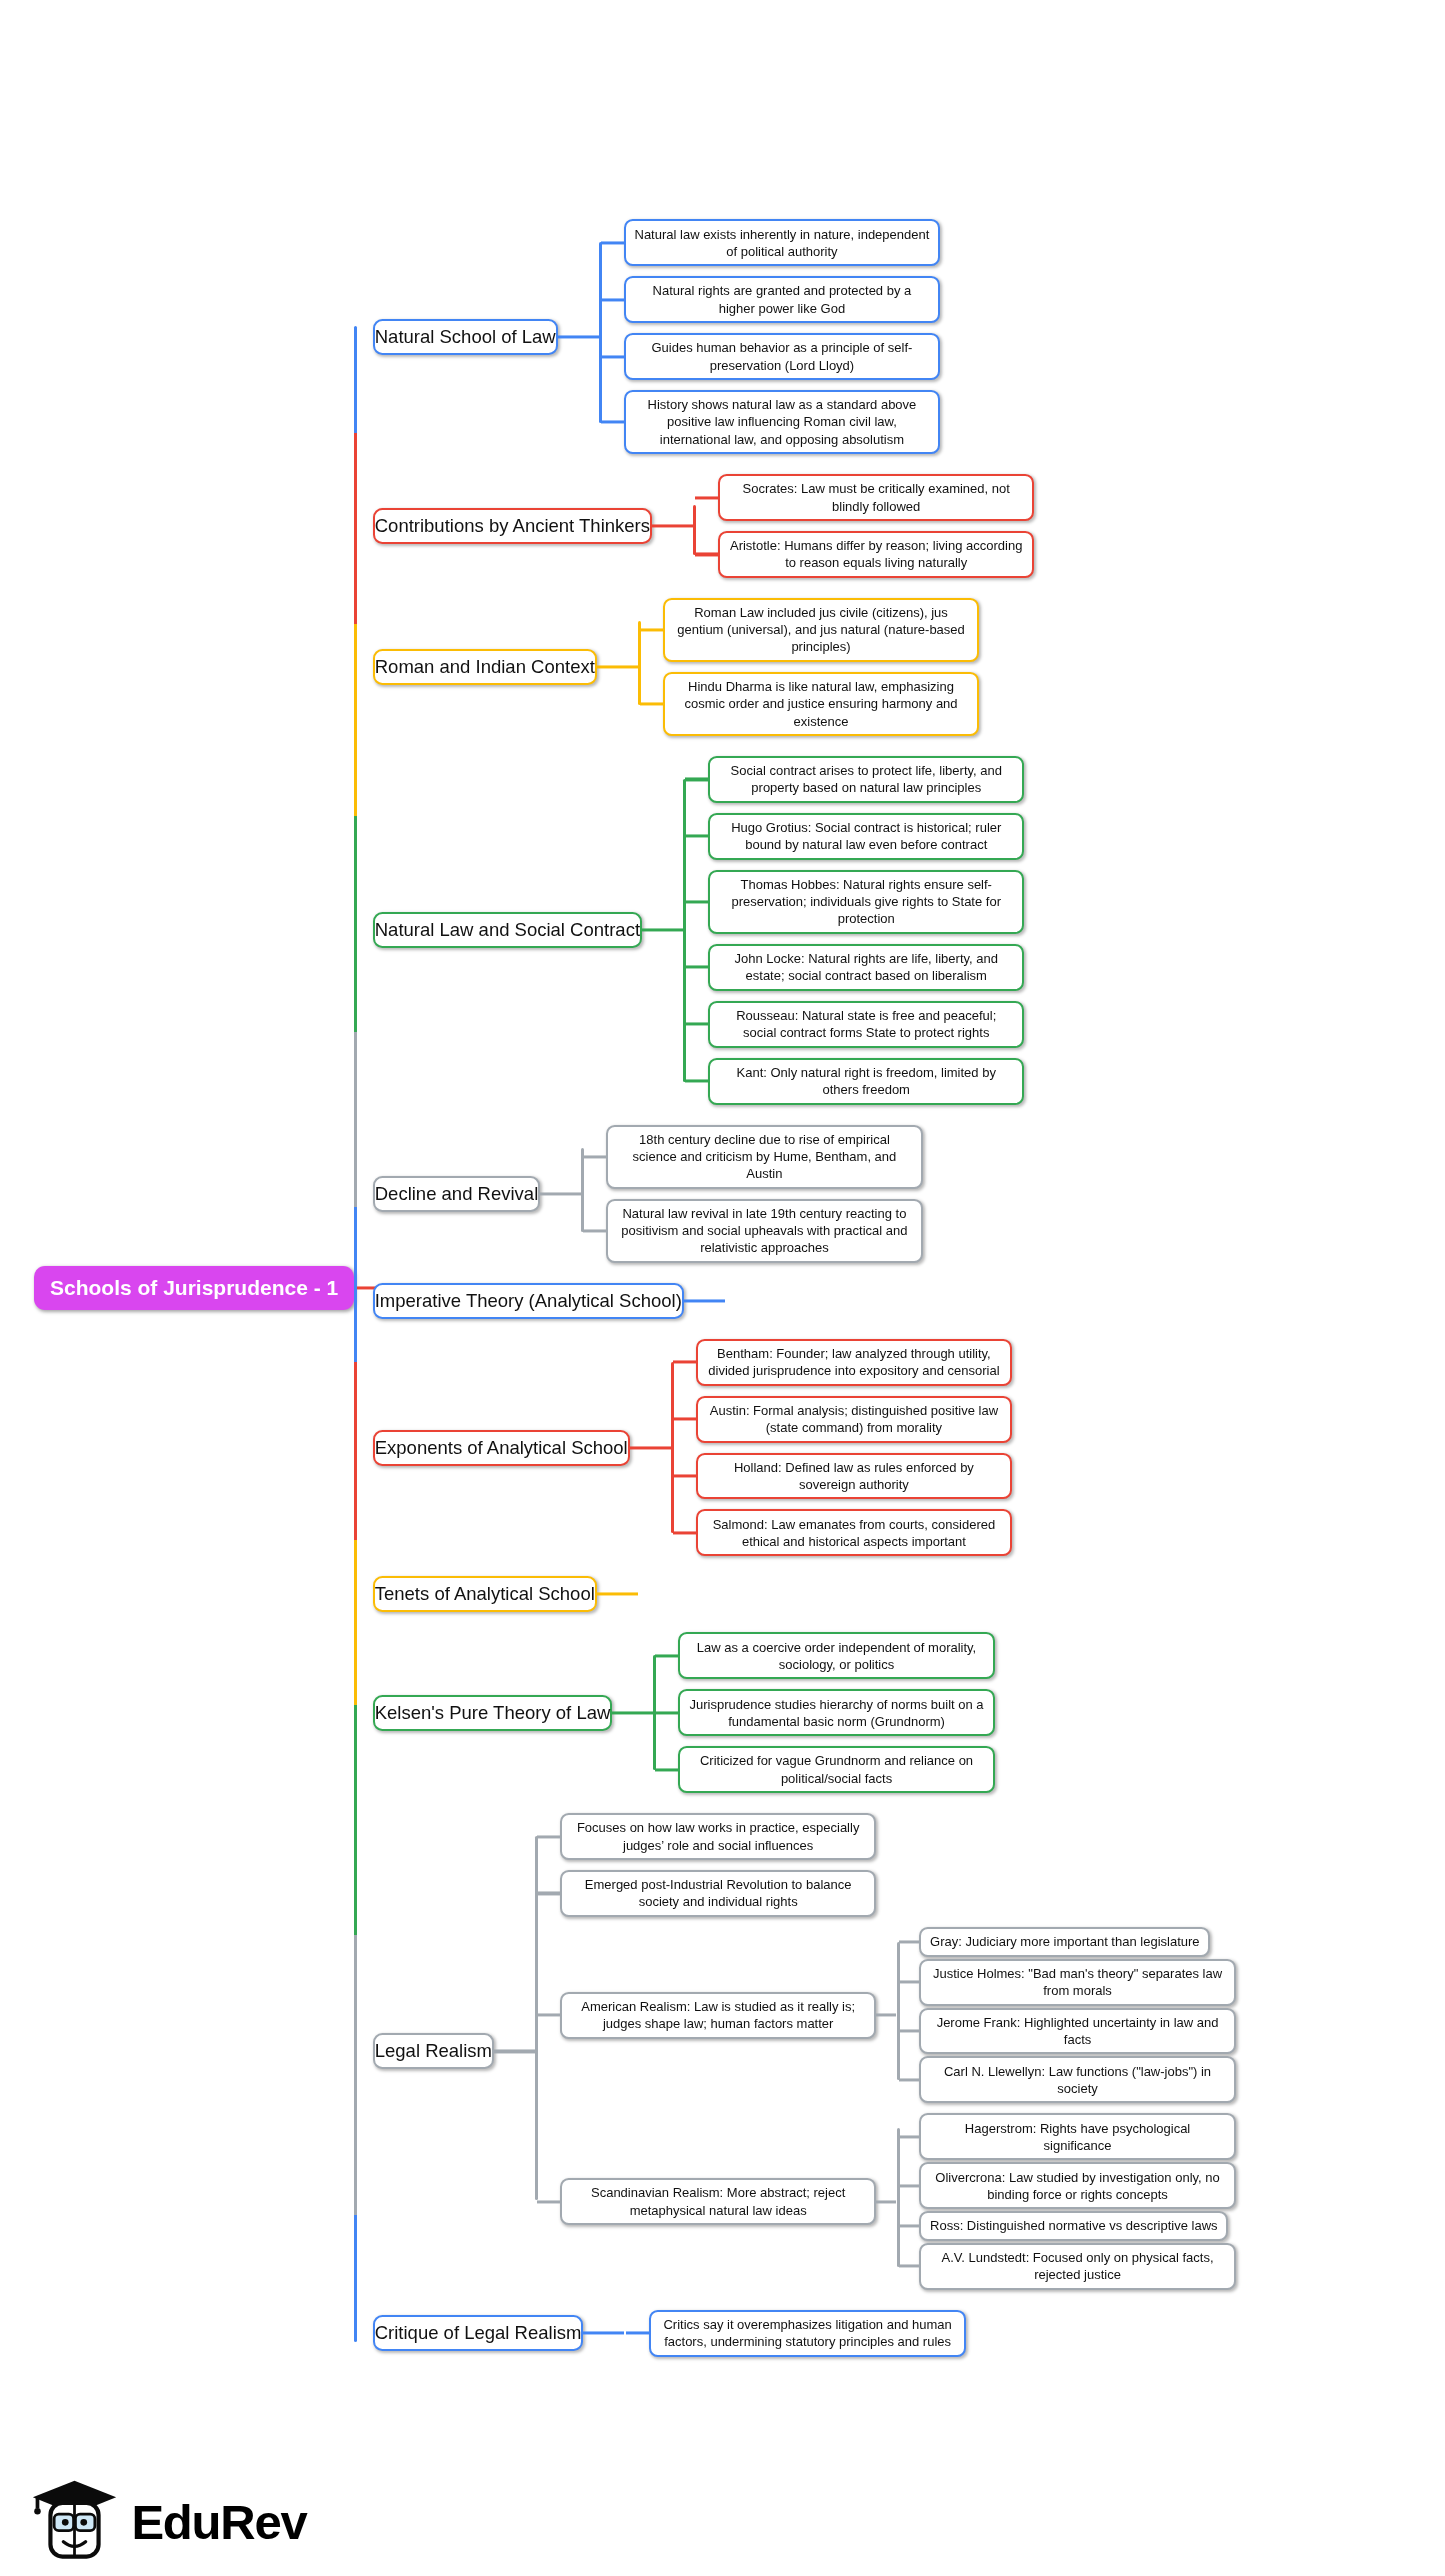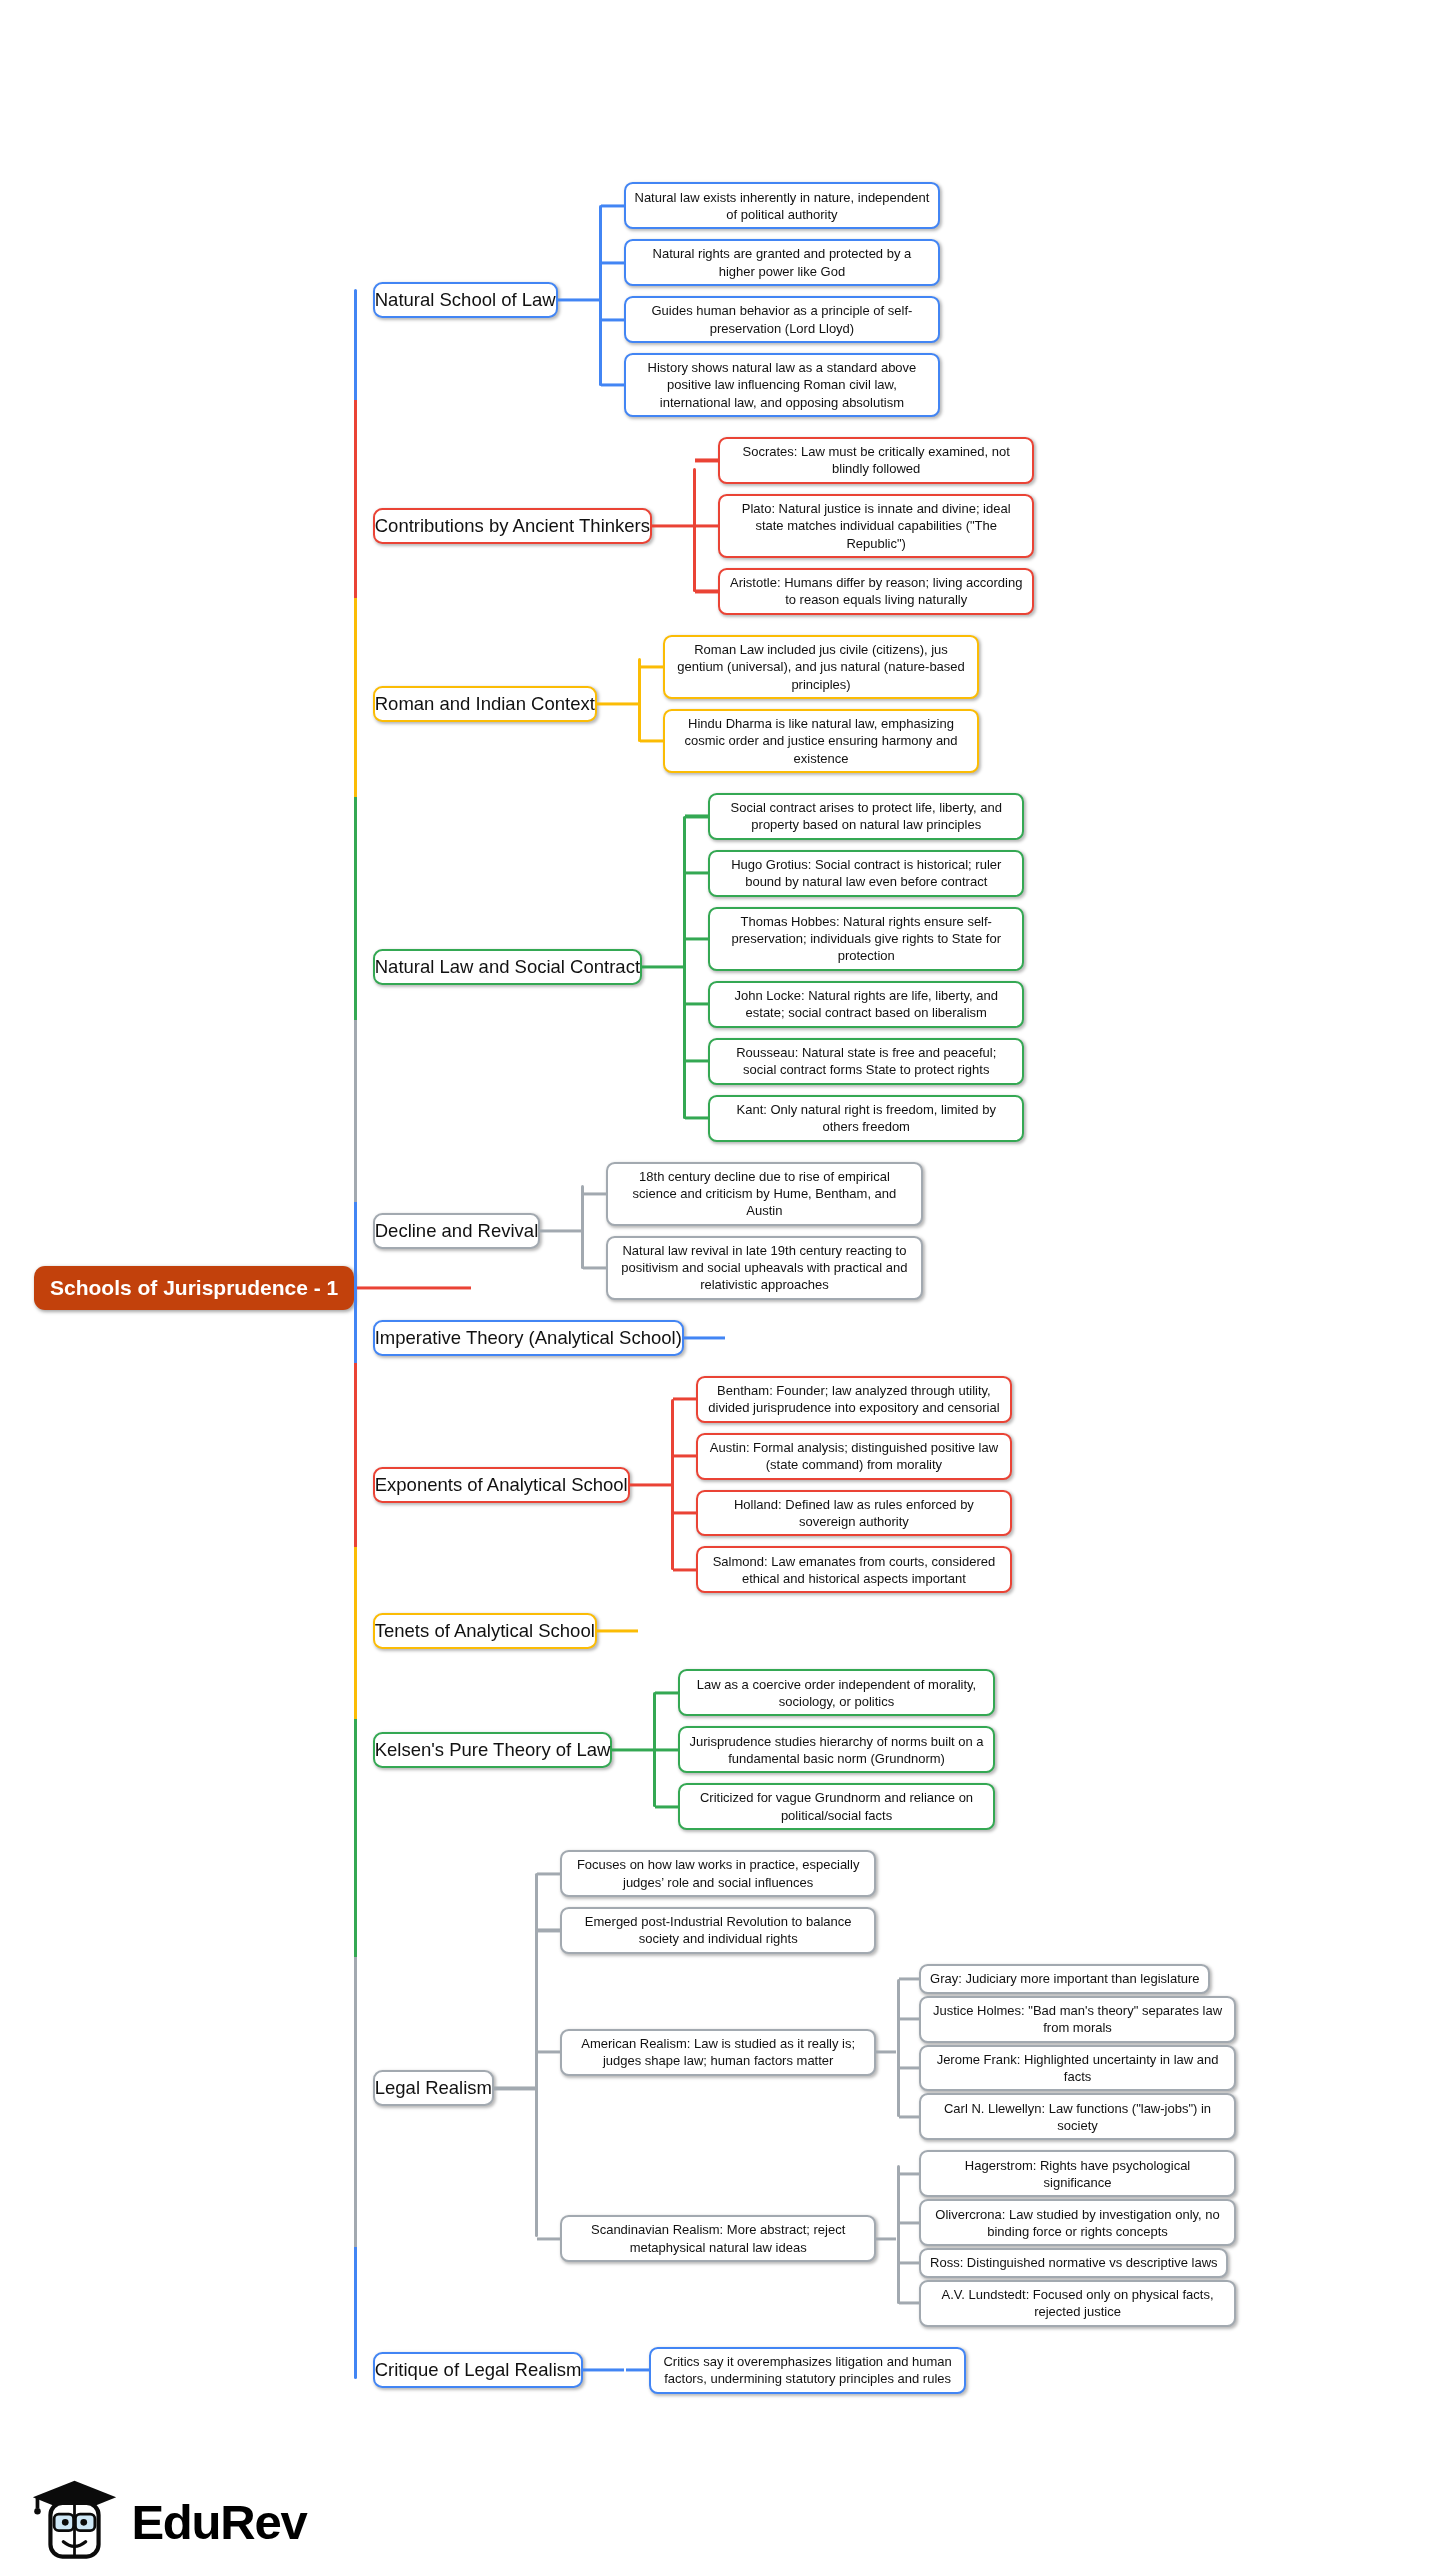--- a/index.html
+++ b/index.html
@@ -1,20 +1,20 @@
 <!DOCTYPE html>
 <html style="font-size:10px"><head>
 <meta charset="utf-8">
 <style>
   html,body{margin:0;padding:0;background:#fff;}
   .map{width:1446px;height:2576px;display:flex;align-items:center;position:relative;background:#fff;
        font-family:"Liberation Sans",sans-serif;color:#111;overflow:hidden;}
   .blue{--c:#4285F4}.red{--c:#EA4335}.yellow{--c:#FBBC05}.green{--c:#34A853}.gray{--c:#A2A9B0}
   .root-col{flex:none;margin-left:34px;}
-  .root{background:#c2410c;color:#fff;font-weight:bold;font-size:21px;padding:10px 16px;border-radius:11px;
+  .root{background:#d946ef;color:#fff;font-weight:bold;font-size:21px;padding:10px 16px;border-radius:11px;
         position:relative;width:fit-content;box-shadow:1.2px 1.9px 3.7px rgba(0,0,0,.35);white-space:nowrap;}
   .root::after{content:'';position:absolute;right:-117px;top:50%;transform:translateY(-50%);
         width:117px;height:3.1px;background:#EA4335;}
   .branches{position:relative;padding-left:18.5px;display:flex;flex-direction:column;justify-content:center;flex:1;}
   .branches::before{content:'';position:absolute;left:0;top:117px;bottom:25px;width:3.1px;border-radius:1.9px;
     background:linear-gradient(180deg,
       #4285F4 0 5.3%,#EA4335 5.3% 14.8%,#FBBC05 14.8% 24.3%,#34A853 24.3% 35%,
       #A2A9B0 35% 43.7%,#4285F4 43.7% 51.4%,#EA4335 51.4% 60.2%,#FBBC05 60.2% 68.4%,
       #34A853 68.4% 79.8%,#A2A9B0 79.8% 93.7%,#4285F4 93.7% 100%);}
   .row{display:flex;align-items:center;margin:10px 0;}
@@ -59,21 +59,20 @@
         <div class="leaf">Natural rights are granted and protected by a higher power like God</div>
         <div class="leaf">Guides human behavior as a principle of self-preservation (Lord Lloyd)</div>
         <div class="leaf">History shows natural law as a standard above positive law influencing Roman civil law, international law, and opposing absolutism</div>
       </div>
     </div>
 
     <div class="row red">
       <div class="label">Contributions by Ancient Thinkers</div>
       <div class="kids" style="--t:31px;--b:23px">
         <div class="leaf">Socrates: Law must be critically examined, not blindly followed</div>
-        <div class="leaf">Plato: Natural justice is innate and divine; ideal state matches individual capabilities ("The Republic")</div>
         <div class="leaf">Aristotle: Humans differ by reason; living according to reason equals living naturally</div>
       </div>
     </div>
 
     <div class="row yellow">
       <div class="label">Roman and Indian Context</div>
       <div class="kids" style="--t:23px;--b:31px">
         <div class="leaf">Roman Law included jus civile (citizens), jus gentium (universal), and jus natural (nature-based principles)</div>
         <div class="leaf">Hindu Dharma is like natural law, emphasizing cosmic order and justice ensuring harmony and existence</div>
       </div>

